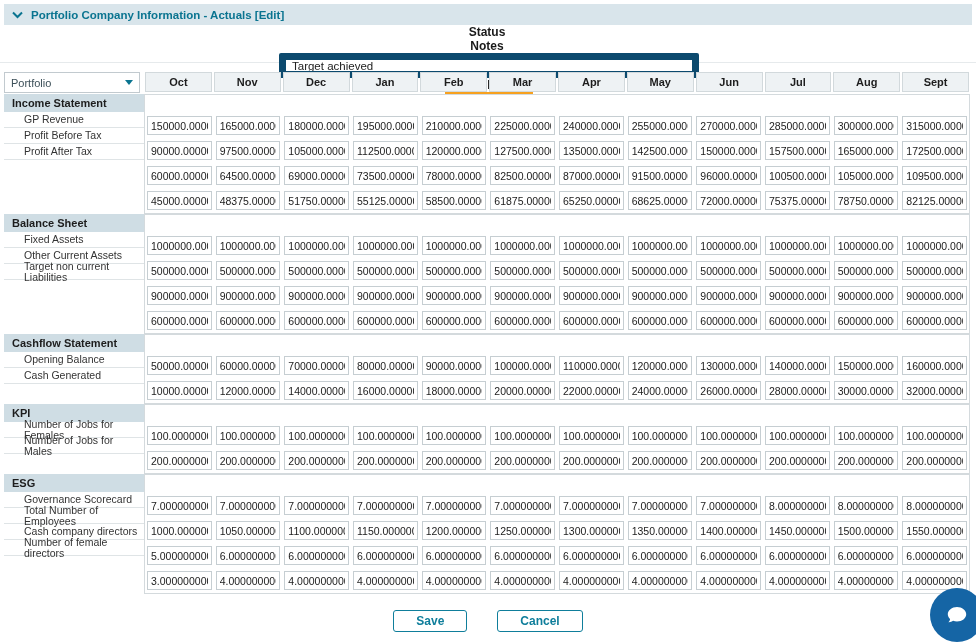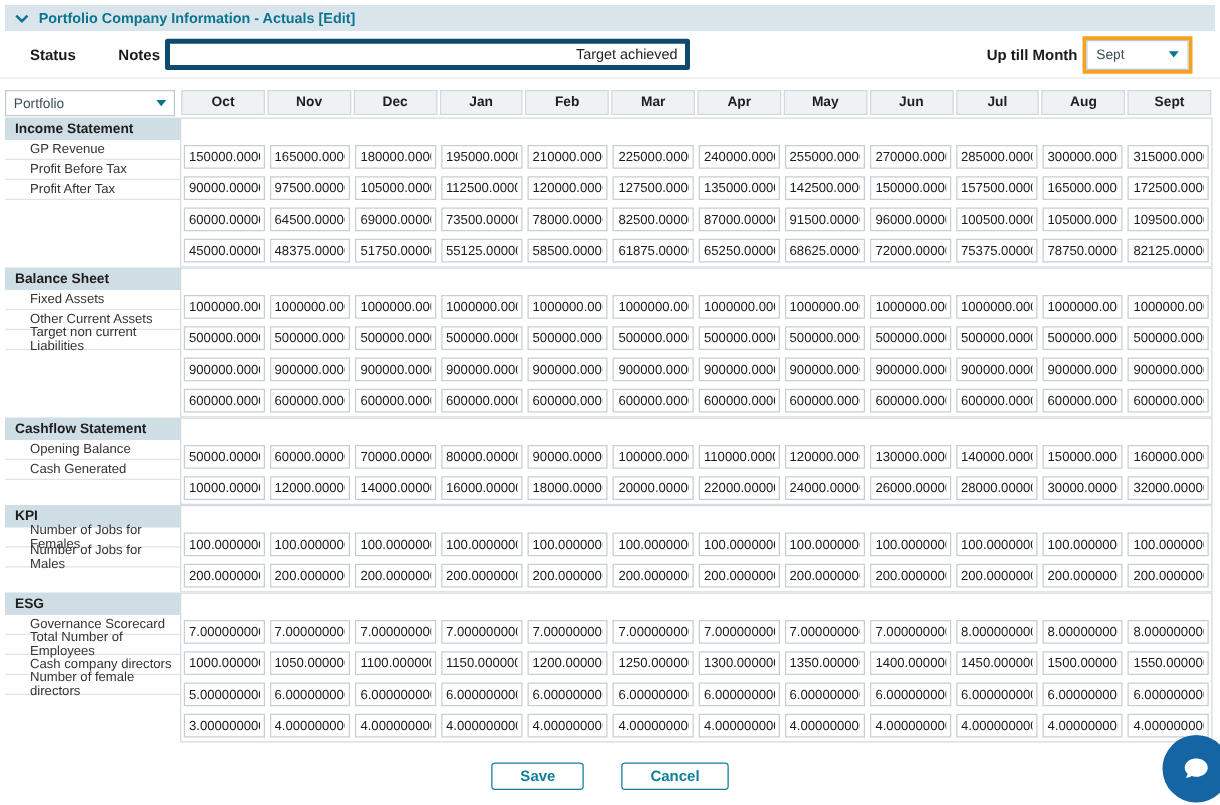--- a/index.html
+++ b/index.html
@@ -16,31 +16,31 @@
   .app{position:relative;width:976px;height:644px;background:#fff;overflow:hidden;}
 
   
   .panel-header{margin:4px 4px 0 4px;height:21px;background:var(--panel-header-bg);
     display:flex;align-items:center;padding:0 8px;gap:8px;}
   .panel-title{color:var(--teal);font-weight:bold;font-size:11.5px;}
   .chev{display:flex;align-items:center;cursor:pointer;}
 
   
   .status-row{height:38px;display:flex;align-items:center;padding:0 22px 0 24px;
-    border-bottom:1px solid #e6eaec;background:#fff;}
+    border-bottom:1px solid #e6eaec;background:#fff;flex-direction:column;}
   .fld-label{font-weight:bold;font-size:12px;color:#1a1a1a;margin-right:4px;white-space:nowrap;}
   .hl{border:3px solid var(--accent-orange);display:inline-flex;background:#fff;}
   .selectbox{height:24px;background:#fff;border:1px solid #b9c6cc;display:flex;
     align-items:center;justify-content:space-between;padding:0 7px;font-size:11px;color:#3c4f58;}
   .selectbox .caret{width:0;height:0;border-left:4px solid transparent;
     border-right:4px solid transparent;border-top:5px solid var(--teal);margin-left:8px;}
   .sel-status{width:150px;}
   .sel-month{width:82px;}
-  .notes-input{width:420px;height:25px;border:4px solid #0c4a6e;border-radius:2px;
-    font-size:11.5px;padding:0 6px;color:#222;font-family:inherit;text-align:right;}
+  .notes-input{width:420px;height:25px;border:7px solid #0c4a6e;border-radius:2px;
+    font-size:11.5px;padding:0 6px;color:#222;font-family:inherit;}
   .spacer{flex:1;}
 
   
   .table-wrap{margin:8px 6px 0 4px;}
   .grid-row{display:grid;grid-template-columns:140px 1fr;}
   .months-right{display:grid;grid-template-columns:repeat(12,1fr);}
   .month-cell{margin:1px;height:20px;background:var(--month-bg);border:1px solid #d2d9dc;
     text-align:center;font-weight:bold;font-size:11px;line-height:19px;color:#1d1d1d;}
   .portfolio-box{height:21px;margin:1px 4px 1px 0;background:#fff;border:1px solid #c2cacf;
     display:flex;align-items:center;justify-content:space-between;padding:0 6px;

